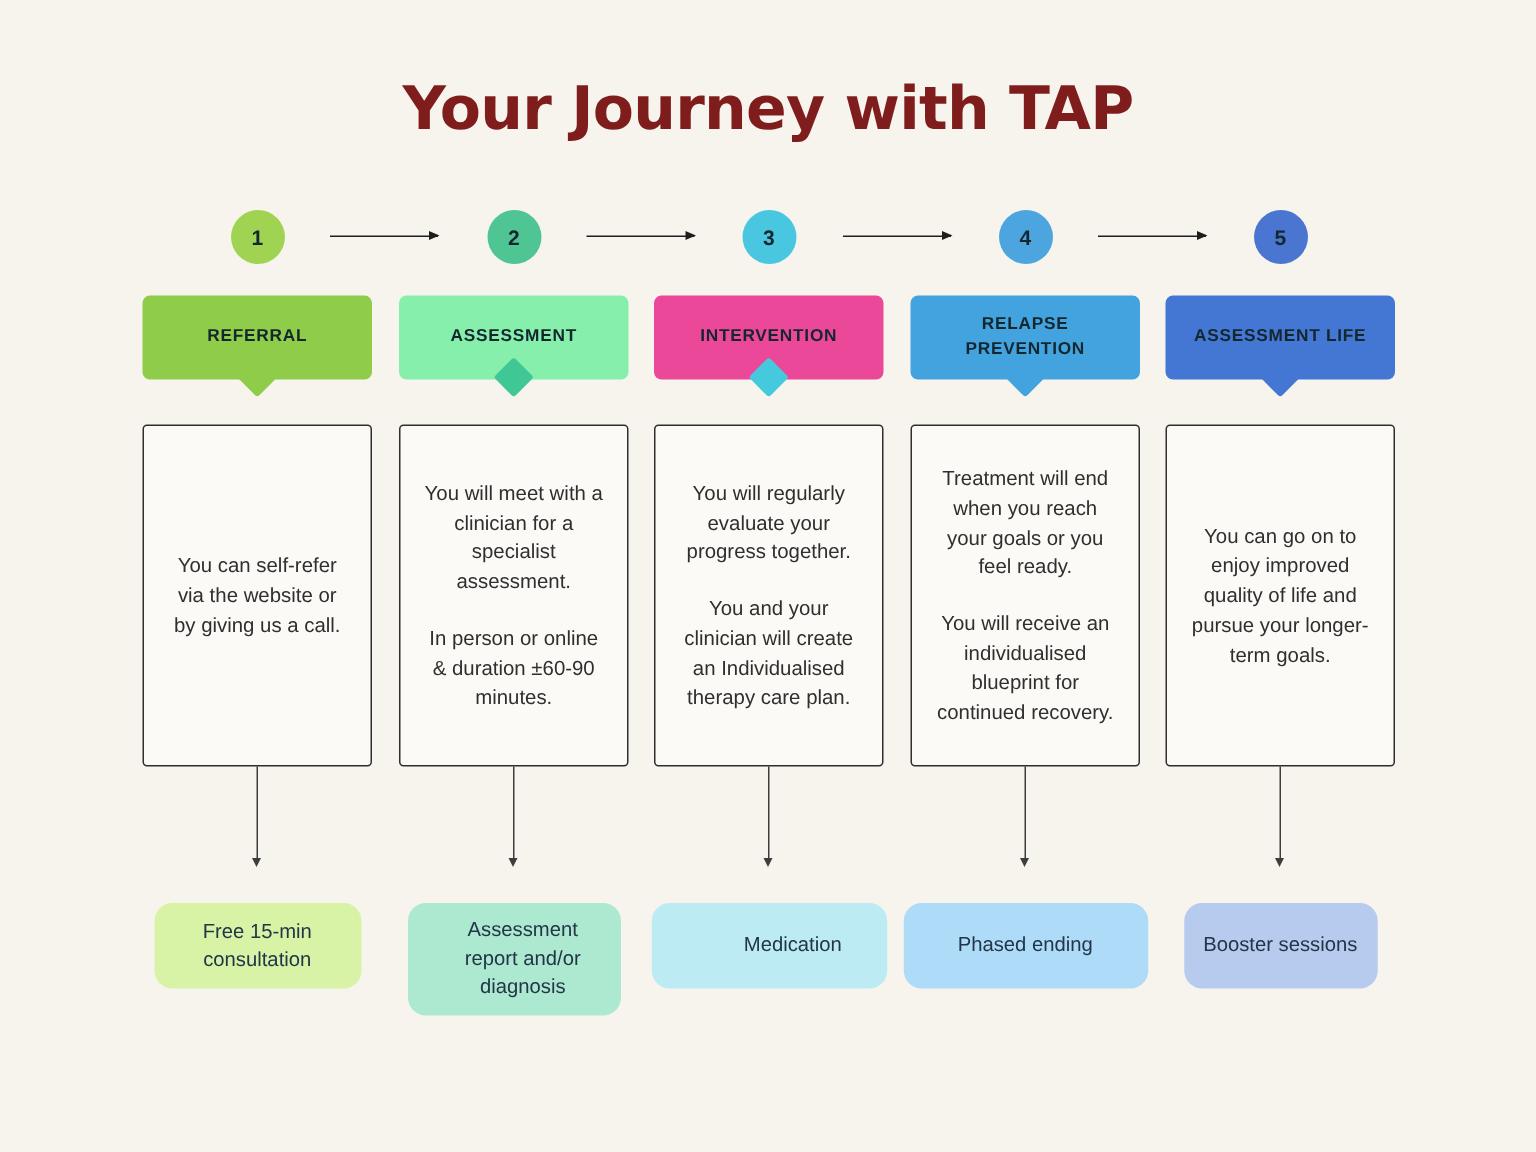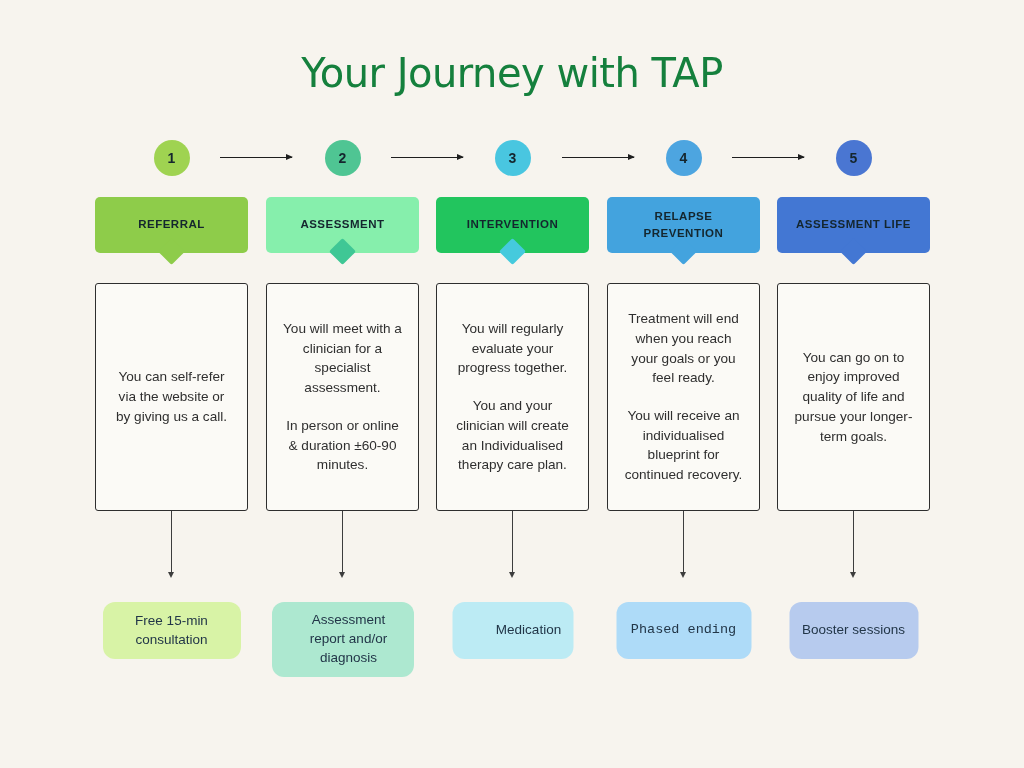--- a/index.html
+++ b/index.html
@@ -8,21 +8,21 @@
 
   .canvas {
     position:relative; width:1024px; height:768px;
     background:#f7f4ee;
   }
 
   .title {
     position:absolute; top:50px; left:0; width:1024px;
     text-align:center;
     font-family:"DejaVu Sans","Liberation Sans",sans-serif;
-    font-size:40px; font-weight:normal; color:#15803d;
+    font-size:40px; font-weight:bold; color:#7f1d1d;
     letter-spacing:-0.5px;
   }
 
   .col { position:absolute; top:0; width:153px; height:768px; }
   .c1 { left:95px; }  .c2 { left:266px; }  .c3 { left:436px; }
   .c4 { left:607px; } .c5 { left:777px; }
 
   .circle {
     position:absolute; top:140px; left:50%; margin-left:-18px;
     width:36px; height:36px; border-radius:50%;
@@ -66,22 +66,22 @@
 
   .outcome {
     position:absolute; top:602px; left:50%; transform:translateX(-50%);
     min-height:57px; border-radius:12px;
     display:flex; align-items:center; justify-content:center;
     text-align:center; padding:9px 12px;
     font-size:13.5px; color:#223648; line-height:1.4;
   }
   .c1 .outcome { width:138px; }
   .c2 .outcome { width:142px; }
-  .c3 .outcome { width:121px;padding-left:44px; }
-  .c4 .outcome { width:135px;font-family:Liberation Mono, monospace; }
+  .c3 .outcome { width:157px;padding-left:44px; }
+  .c4 .outcome { width:163px; }
   .c5 .outcome { width:129px; }
 
   .harrow {
     position:absolute; top:157px; width:72px; height:0;
     border-top:1.3px solid var(--connector);
   }
   .harrow::after {
     content:""; position:absolute; right:-1px; top:-4.3px;
     border-top:3.5px solid transparent; border-bottom:3.5px solid transparent;
     border-left:7px solid var(--connector);
@@ -126,21 +126,21 @@
       <p>In person or online &amp; duration ±60-90 minutes.</p>
     </div>
     <div class="varrow"></div>
     <div class="outcome" style="background-color: rgb(173, 232, 208); padding-left: 24px;">
       <span>Assessment report and/or diagnosis</span>
     </div>
   </div>
 
   <div class="col c3">
     <div class="circle" style="background-color: rgb(73, 198, 224);">3</div>
-    <div class="header" style="background-color: #22c55e;">
+    <div class="header" style="background-color: #ec4899;">
       <span>INTERVENTION</span>
       <span class="tail" style="background-color: rgb(69, 202, 221);"></span>
     </div>
     <div class="card">
       <p>You will regularly evaluate your progress together.</p>
       <p>You and your clinician will create an Individualised therapy care plan.</p>
     </div>
     <div class="varrow"></div>
     <div class="outcome" style="background-color: rgb(188, 235, 244);">
       <span>Medication</span>

